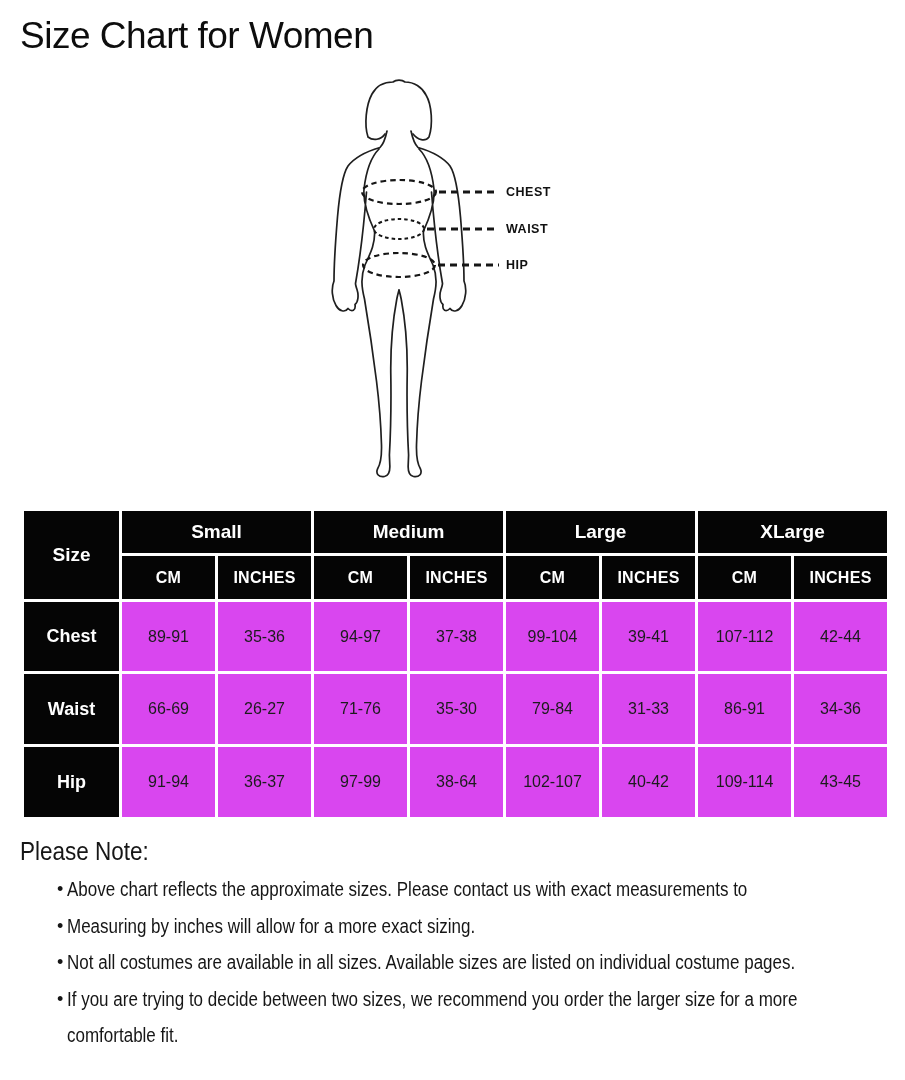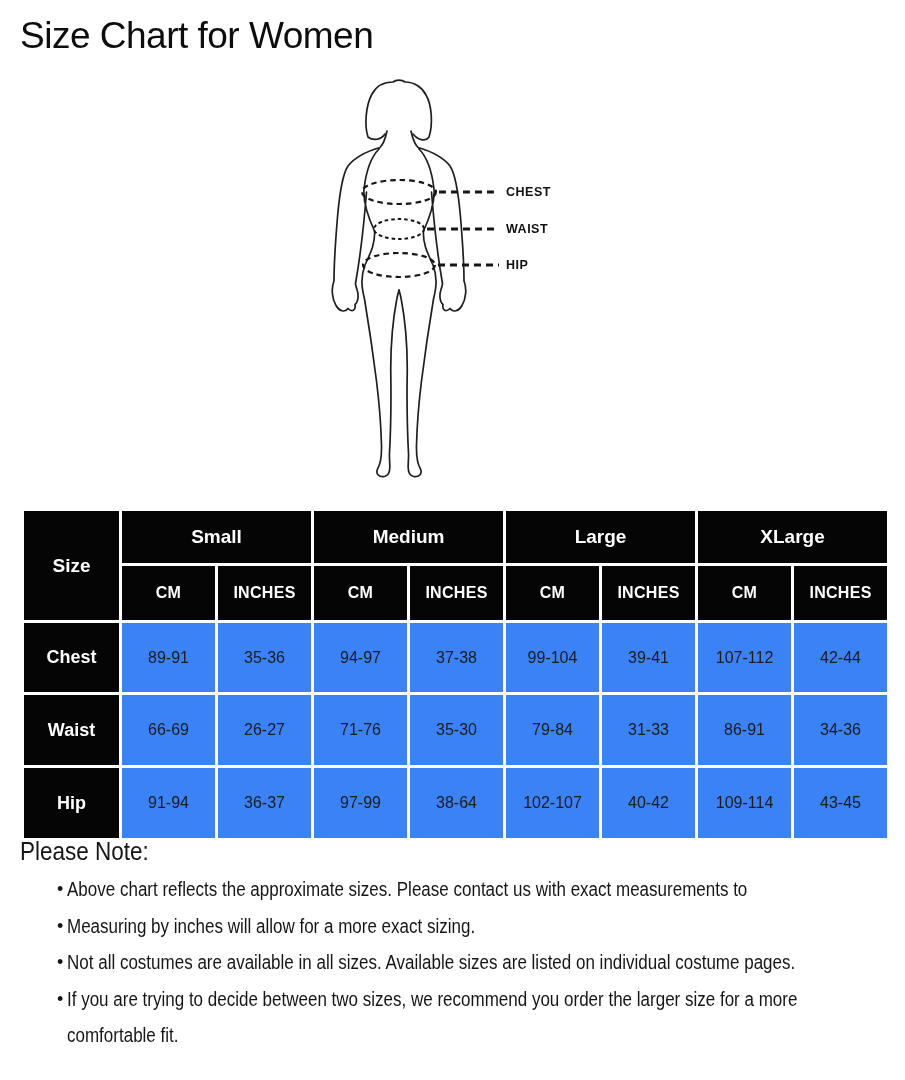--- a/index.html
+++ b/index.html
@@ -17,25 +17,25 @@
   .figure svg{display:block;}
   
   table.size-chart{
     position:absolute;left:21px;top:508px;width:869px;
     border-collapse:separate;border-spacing:3px;table-layout:fixed;
   }
   table.size-chart th,table.size-chart td{
     text-align:center;vertical-align:middle;padding:0;overflow:hidden;
   }
   .hdr{background:#050505;color:#ffffff;}
-  .group-h{height:52px;font-size:19px;font-weight:700;}
+  .group-h{height:42px;font-size:19px;font-weight:700;}
   .size-h{font-size:19px;font-weight:700;margin-top:44px;}
-  .unit-h{height:54px;font-size:16px;font-weight:700;letter-spacing:0.3px;}
+  .unit-h{height:43px;font-size:16px;font-weight:700;letter-spacing:0.3px;}
   .row-h{height:69px;font-size:18px;font-weight:700;}
-  td.cell{background:#3b82f6;color:#1c1c1c;font-size:16px;font-weight:400;height:69px;}
+  td.cell{background:#d946ef;color:#1c1c1c;font-size:16px;font-weight:400;height:69px;}
   tr.r-waist td.cell,tr.r-waist th{height:70px;}
   tr.r-hip td.cell,tr.r-hip th{height:70px;}
   
   .notes{position:absolute;left:20px;top:836px;width:875px;}
   .notes-heading{
     font-size:25px;line-height:30px;font-weight:400;color:#161616;
     transform:scaleX(0.9);transform-origin:0 50%;white-space:nowrap;
   }
   .note-items{margin-top:6px;}
   .note-line{position:relative;line-height:34.5px;padding-left:47px;white-space:nowrap;}

